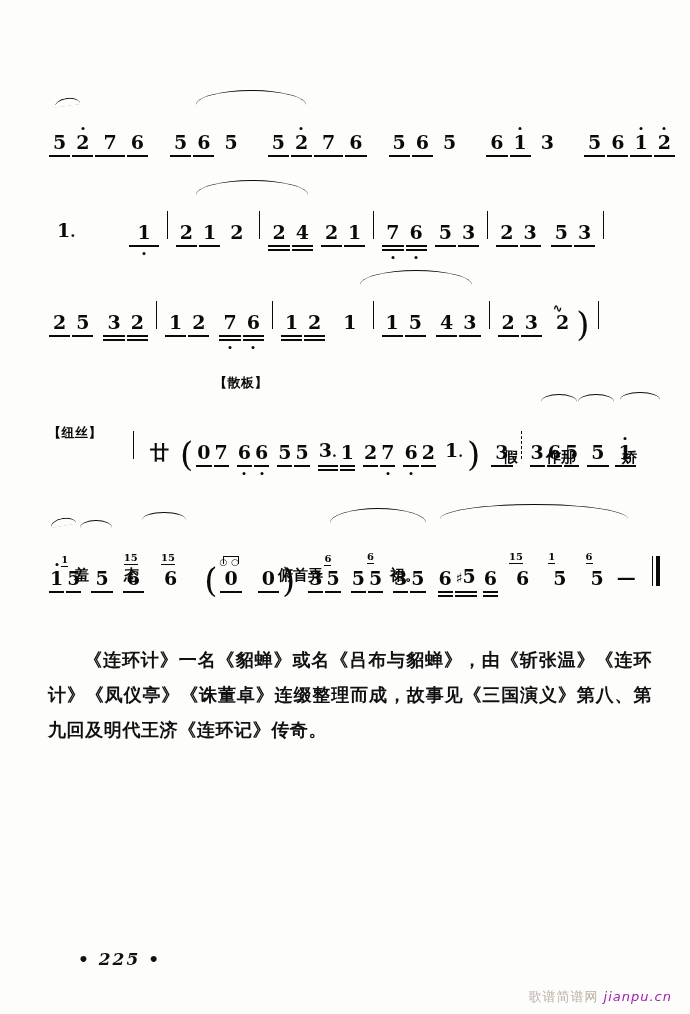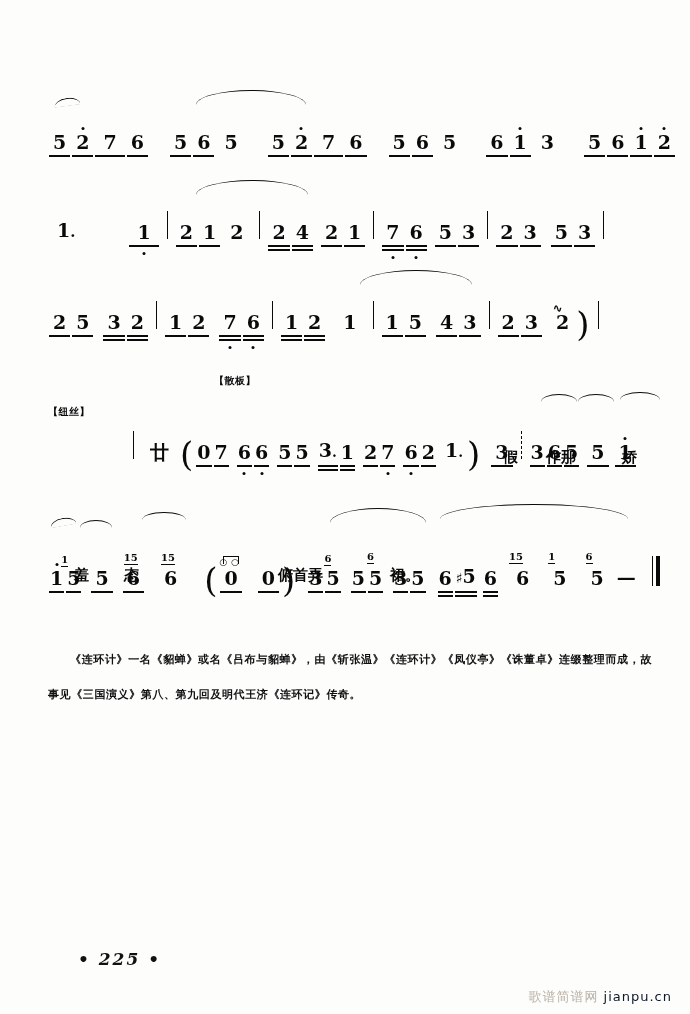--- a/index.html
+++ b/index.html
@@ -150,21 +150,21 @@
     font-size: 19px;
     padding: 0 8px;
     color: #0a0a0a;
   }
 
   
   .cue {
     position: absolute;
     font-family: "DejaVu Sans", "Liberation Sans", sans-serif;
     font-weight: bold;
-    font-size: 10px;
+    font-size: 13px;
     color: #0a0a0a;
     letter-spacing: 0.5px;
   }
 
   
   .lyric {
     position: absolute;
     font-family: "DejaVu Sans", "Liberation Sans", sans-serif;
     font-weight: bold;
     font-size: 15px;
@@ -188,21 +188,21 @@
     font-family: "DejaVu Serif", serif;
   }
 
   
   .prose {
     position: absolute;
     left: 48px;
     right: 38px;
     font-family: "DejaVu Sans", "Liberation Sans", sans-serif;
     font-weight: bold;
-    font-size: 11px;
+    font-size: 18px;
     line-height: 35px;
     color: #111;
     text-align: justify;
     text-justify: inter-character;
     letter-spacing: 0.6px;
   }
   .prose p { margin: 0; text-indent: 2em; }
 
   
   .pageno {
@@ -218,21 +218,21 @@
   }
   .watermark {
     position: absolute;
     right: 18px;
     bottom: 8px;
     font-size: 13px;
     color: #b9b1a6;
     letter-spacing: 1px;
     font-family: "DejaVu Sans", sans-serif;
   }
-  .watermark .url { color: #0f172a; }
+  .watermark .url { color: #a21caf; font-style: italic; }
 </style>
 </head>
 <body>
 
 <div class="page">
 
   <div class="staff" style="top:88px;">
     <div class="slur sm" style="left:6px; top:10px; width:26px; transform:rotate(-8deg);"></div>
     <div class="slur lg" style="left:148px; top:2px; width:110px;"></div>
     <div class="measure-row">
@@ -319,21 +319,21 @@
       <span class="bar thin"></span>
       <span class="note b1">2</span>
       <span class="note b1">3</span>
       <span class="note" style="margin-left:8px;position:relative">
         <span class="trill" style="top:-14px; left:2px;">∿</span>2</span>
       <span class="paren">)</span>
       <span class="bar thin"></span>
     </div>
   </div>
 
-  <span class="cue" style="left:48px; top:405px;">【纽丝】</span>
+  <span class="cue" style="left:48px; top:424px;">【纽丝】</span>
   <span class="cue" style="left:214px; top:374px;">【散板】</span>
 
   <div class="staff" style="top:398px; left:126px;">
     <div class="slur sm" style="left:415px; top:-4px; width:36px;"></div>
     <div class="slur sm" style="left:452px; top:-4px; width:36px;"></div>
     <div class="slur sm" style="left:494px; top:-6px; width:40px;"></div>
     <div class="measure-row">
       <span class="bar thin"></span>
       <span class="note wide">廿</span>
       <span class="paren">(</span>

